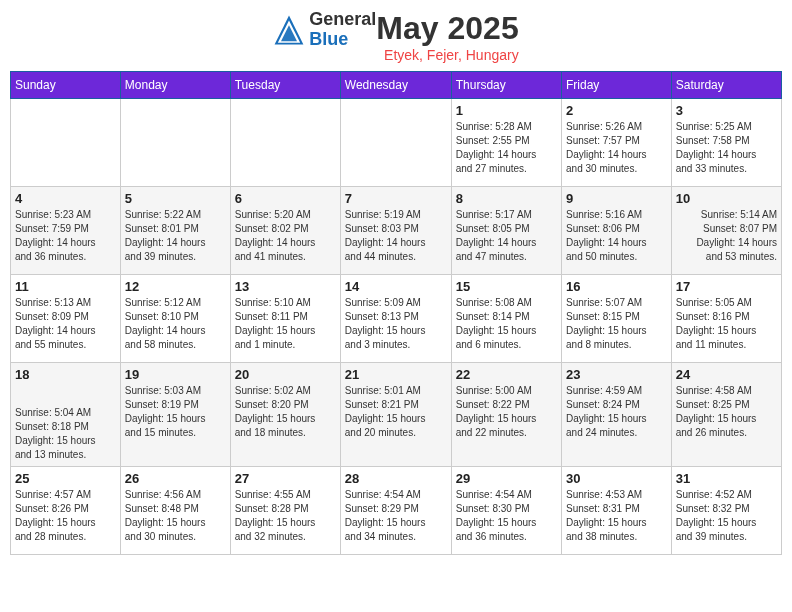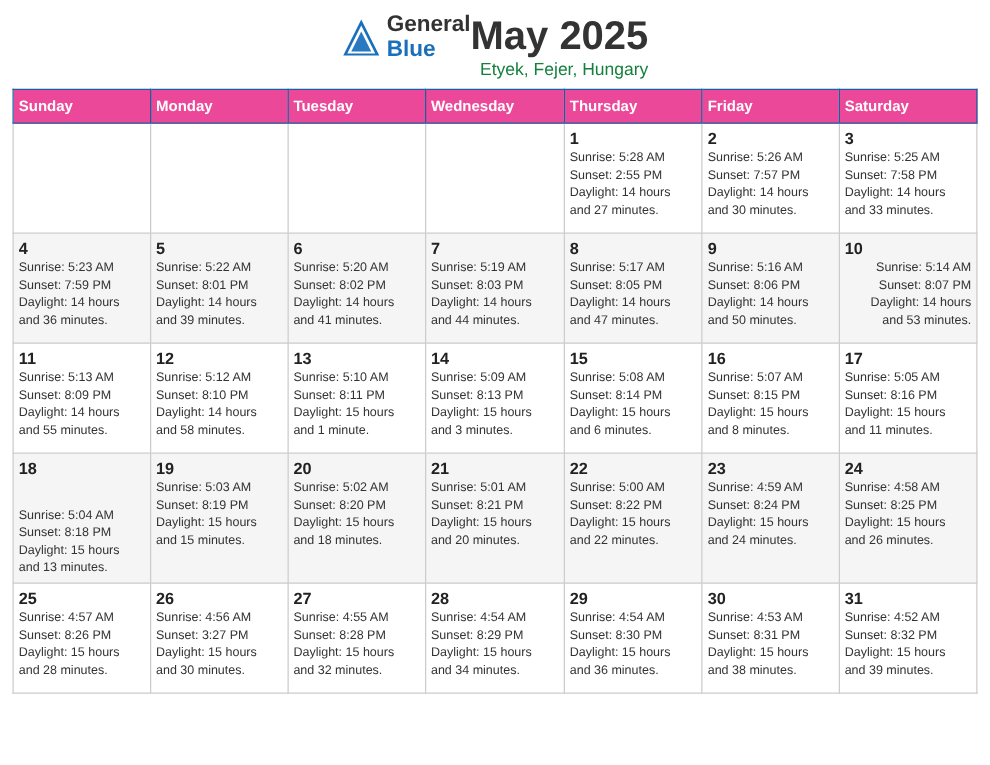--- a/index.html
+++ b/index.html
@@ -38,34 +38,34 @@
     .title-block {
       text-align: right;
     }
     .month-year {
       font-size: 32px;
       font-weight: bold;
       color: #333;
     }
     .location {
       font-size: 14px;
-      color: #15803d;
+      color: #ef4444;
     }
     table {
       width: 100%;
       border-collapse: collapse;
       font-size: 11px;
     }
     thead tr th {
-      background-color: #ec4899;
+      background-color: #6d28d9;
       color: #fff;
       padding: 6px 4px;
       text-align: left;
       font-size: 12px;
-      font-weight: bold;
+      font-weight: normal;
       border: 1px solid #1a5fa0;
     }
     tbody tr td {
       border: 1px solid #ccc;
       vertical-align: top;
       padding: 4px;
       width: 113px;
       min-height: 80px;
       height: 88px;
       background: #fff;
@@ -307,21 +307,21 @@
         <td>
           <span class="day-num">25</span>
           <div class="day-details" style="white-space: pre-line;">Sunrise: 4:57 AM
 Sunset: 8:26 PM
 Daylight: 15 hours
 and 28 minutes.</div>
         </td>
         <td>
           <span class="day-num">26</span>
           <div class="day-details" style="white-space: pre-line;">Sunrise: 4:56 AM
-Sunset: 3:27 PM
+Sunset: 8:48 PM
 Daylight: 15 hours
 and 30 minutes.</div>
         </td>
         <td>
           <span class="day-num">27</span>
           <div class="day-details" style="white-space: pre-line;">Sunrise: 4:55 AM
 Sunset: 8:28 PM
 Daylight: 15 hours
 and 32 minutes.</div>
         </td>

